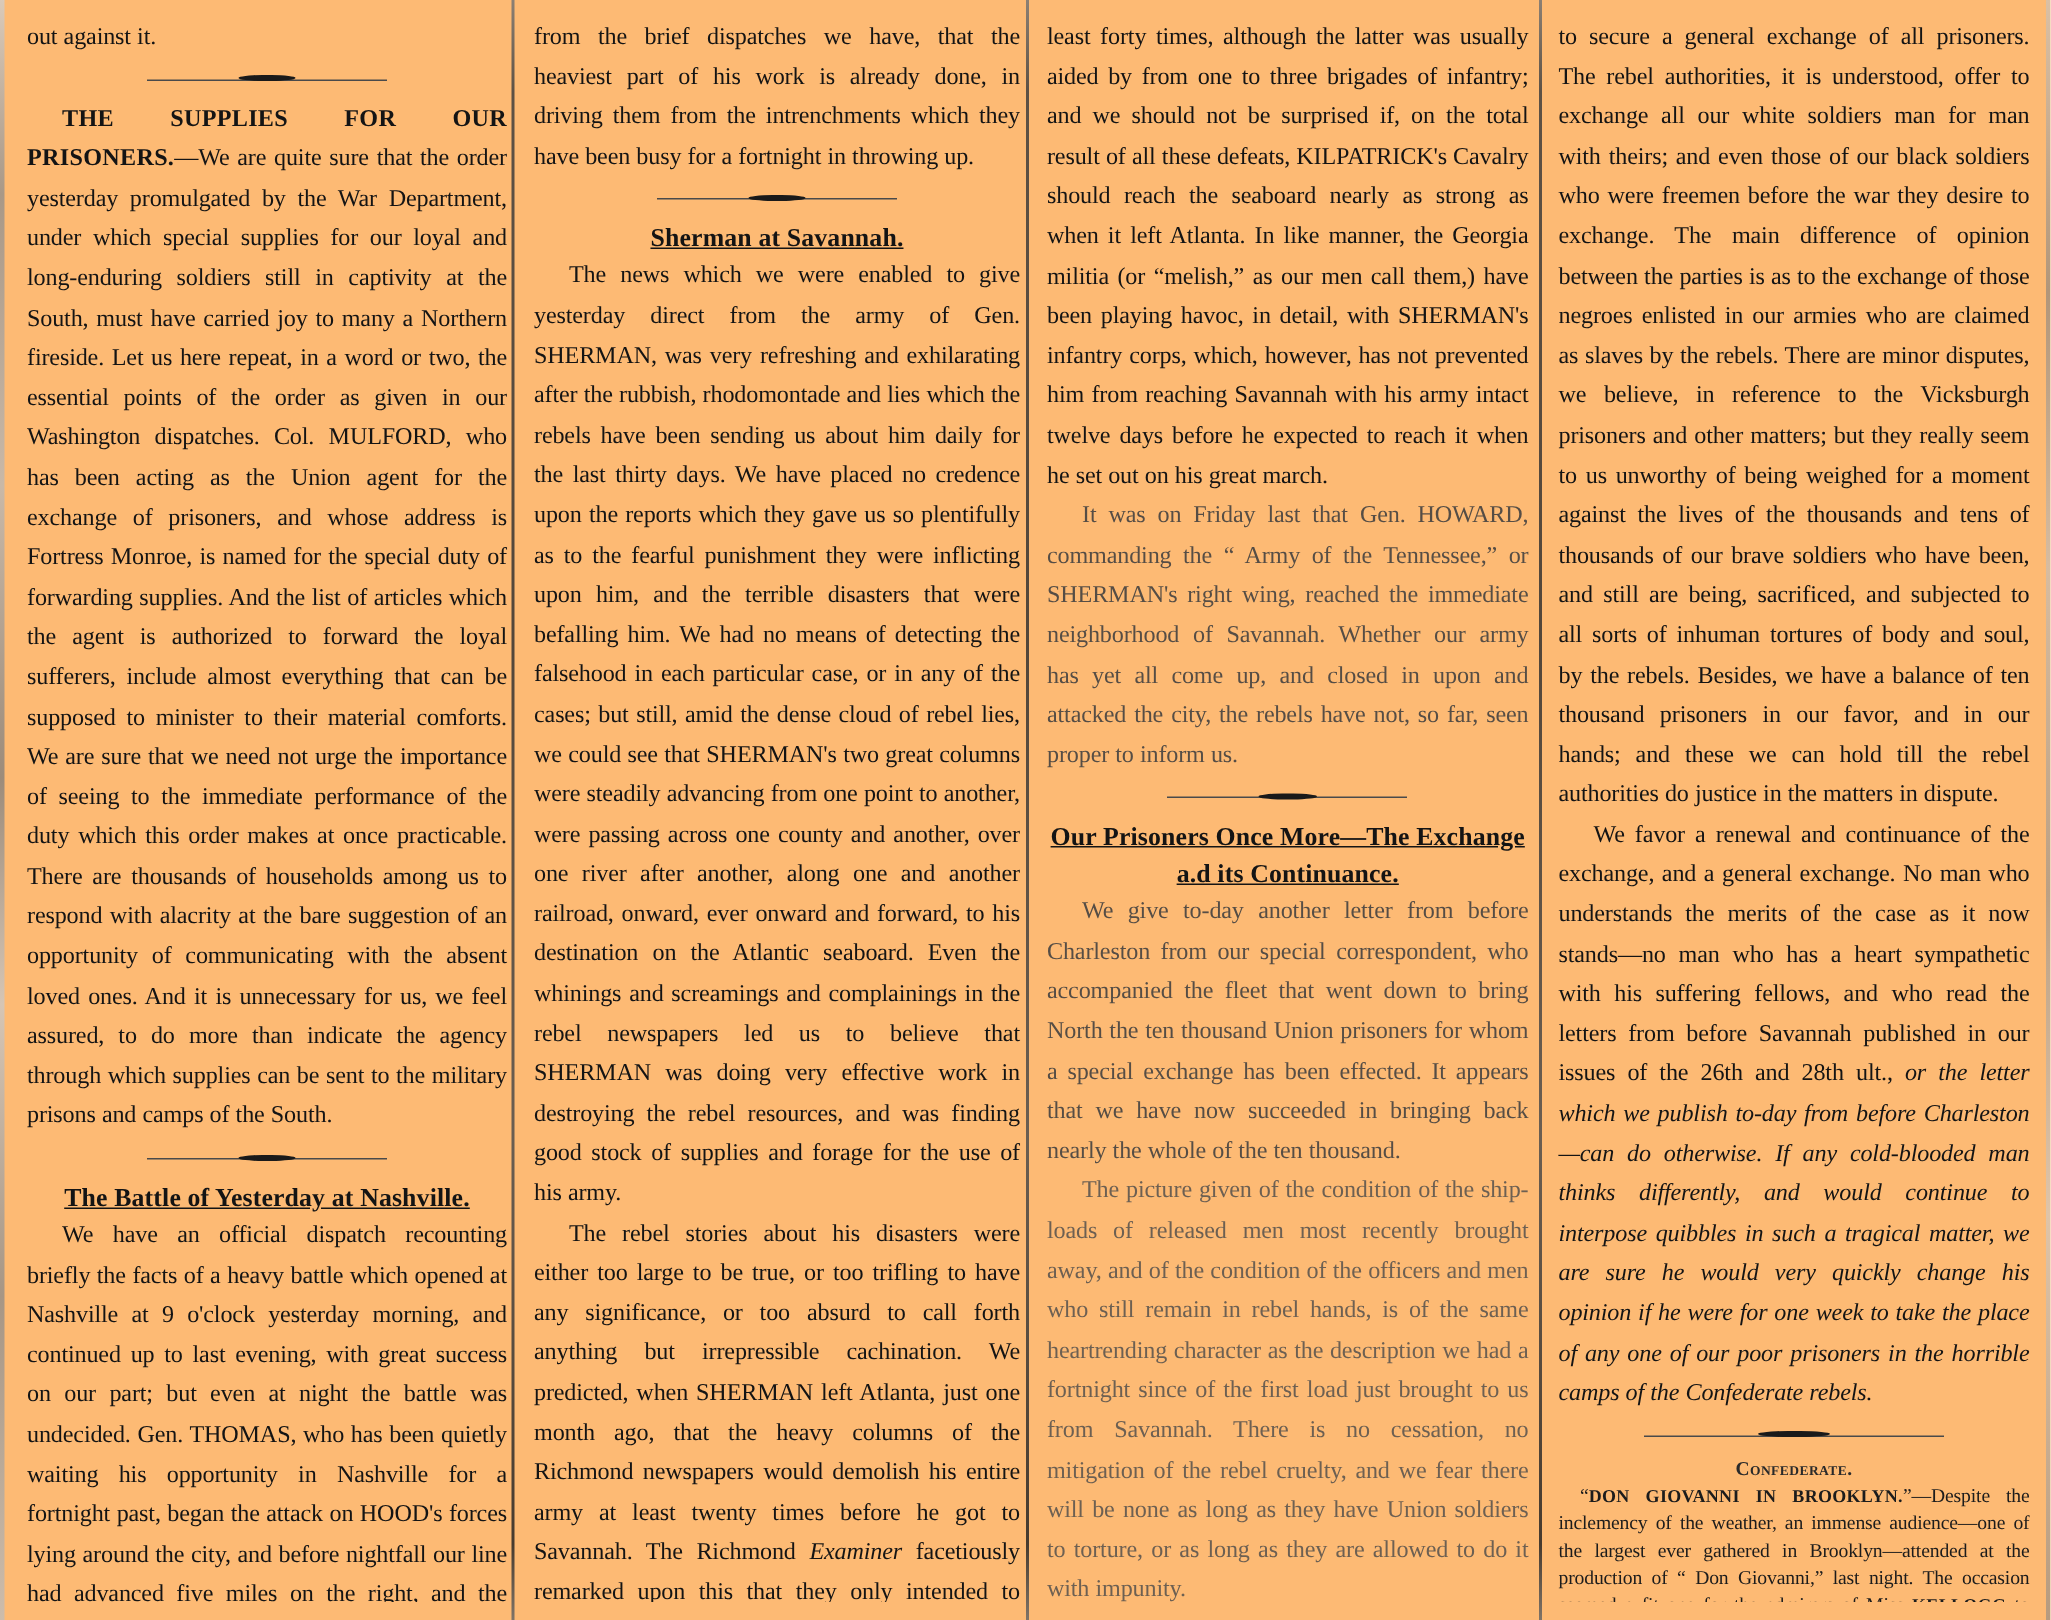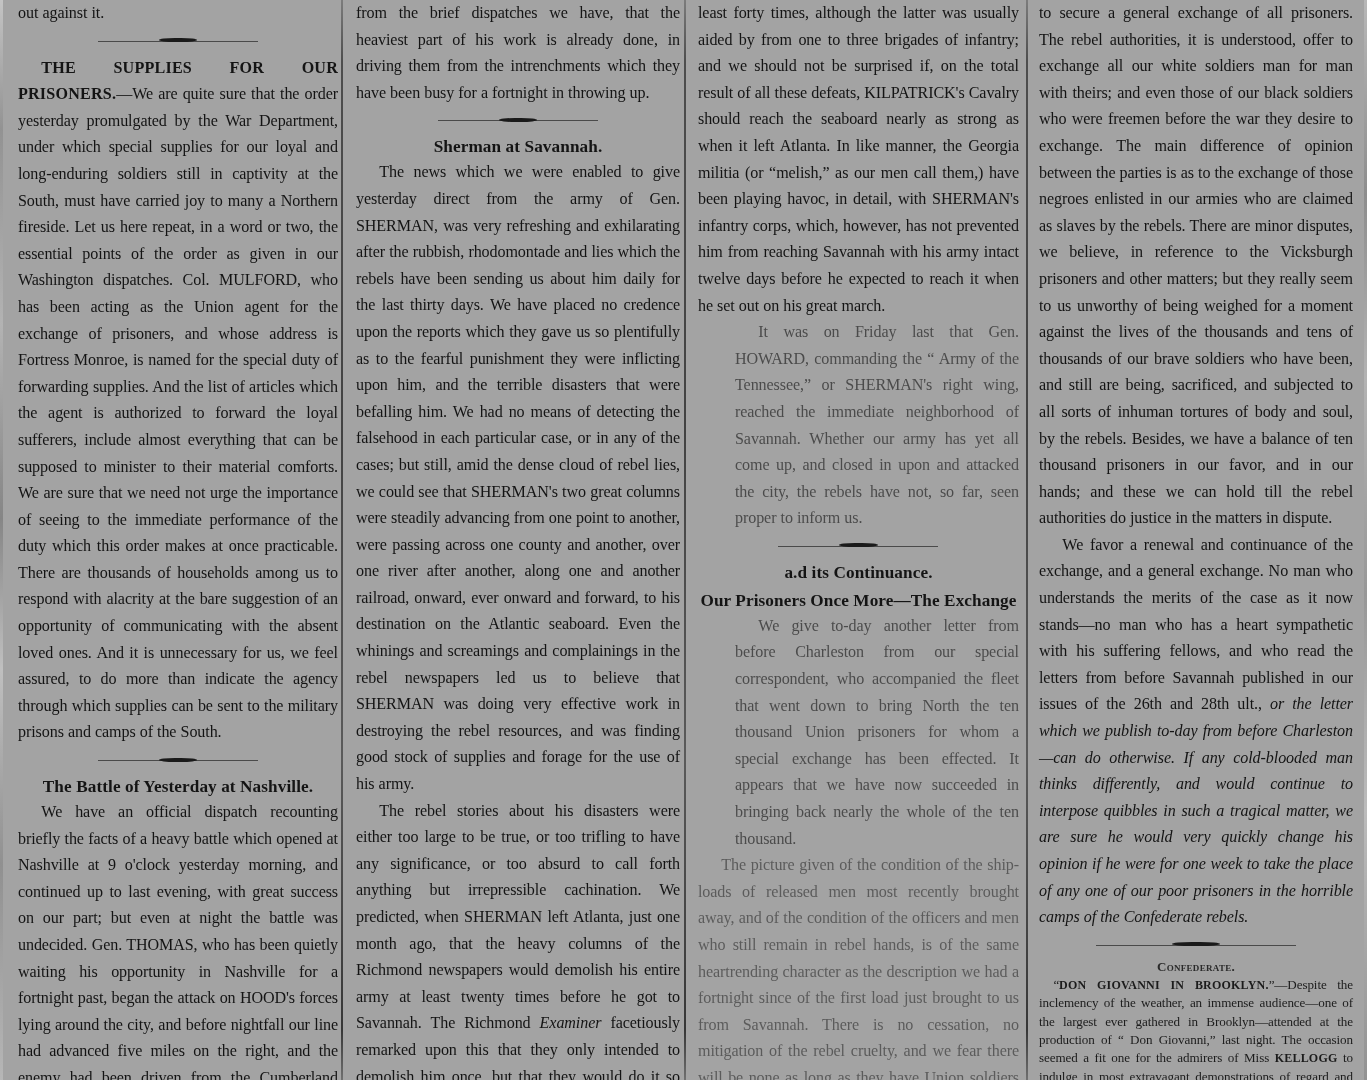--- a/index.html
+++ b/index.html
@@ -12,24 +12,24 @@
     height: 1080px;
     overflow: hidden;
     font-family: "Liberation Serif", "DejaVu Serif", serif;
     color: #141414;
   }
 
   .page {
     position: relative;
     width: 1367px;
     height: 1080px;
-    background: #a3a3a3;
+    background: #fdba74;
     display: flex;
     box-sizing: border-box;
-    padding: 0 4px;
+    padding: 12px 4px;
   }
 
   .column {
     position: relative;
     box-sizing: border-box;
     overflow: hidden;
     padding: 0 8px;
   }
   .col-1 { width: 341px; padding-left: 14px; padding-right: 6px; }
   .col-2 { width: 343px; padding-left: 12px; padding-right: 6px; }
@@ -86,20 +86,21 @@
   }
   .italic { font-style: italic; }
 
   h2.headline {
     margin: 3px 0 0 0;
     font-size: 17.2px;
     line-height: 25px;
     font-weight: bold;
     text-align: center;
     letter-spacing: 0.1px;
+    text-decoration: underline;
   }
   h2.headline.left {
     text-align: center;
   }
 
   
   .divider {
     position: relative;
     height: 20px;
     margin: 5px auto 3px auto;
@@ -120,21 +121,20 @@
     background: #1a1a1a;
     border-radius: 50% / 60%;
   }
   .divider.wide { width: 200px; }
 
   
   .faded {
     color: #3f3f3f;
     opacity: 0.88;
     filter: blur(0.26px);
-    margin-left: 37px;
   }
   .faded-strong {
     color: #4a4a4a;
     opacity: 0.8;
     filter: blur(0.4px);
     font-family: Liberation Serif, serif;
   }
 
   
   .amusements-head {
@@ -196,22 +196,22 @@
   </div>
 
   <div class="column col-3">
 
     <p class="noindent">least forty times, although the latter was usually aided by from one to three brigades of infantry; and we should not be surprised if, on the total result of all these defeats, KILPATRICK's Cavalry should reach the seaboard nearly as strong as when it left Atlanta. In like manner, the Georgia militia (or “melish,” as our men call them,) have been playing havoc, in detail, with SHERMAN's infantry corps, which, however, has not prevented him from reaching Savannah with his army intact twelve days before he expected to reach it when he set out on his great march.</p>
 
     <p class="faded">It was on Friday last that Gen. HOWARD, commanding the “ Army of the Tennessee,” or SHERMAN's right wing, reached the immediate neighborhood of Savannah. Whether our army has yet all come up, and closed in upon and attacked the city, the rebels have not, so far, seen proper to inform us.</p>
 
     <div class="divider"></div>
 
+    <h2 class="headline">Our Prisoners Once More—The Exchange</h2>
     <h2 class="headline" style="margin-top:0;">a.d its Continuance.</h2>
-    <h2 class="headline">Our Prisoners Once More—The Exchange</h2>
 
     <p class="faded">We give to-day another letter from before Charleston from our special correspondent, who accompanied the fleet that went down to bring North the ten thousand Union prisoners for whom a special exchange has been effected. It appears that we have now succeeded in bringing back nearly the whole of the ten thousand.</p>
 
     <p class="faded-strong">The picture given of the condition of the ship-loads of released men most recently brought away, and of the condition of the officers and men who still remain in rebel hands, is of the same heartrending character as the description we had a fortnight since of the first load just brought to us from Savannah. There is no cessation, no mitigation of the rebel cruelty, and we fear there will be none as long as they have Union soldiers to torture, or as long as they are allowed to do it with impunity.</p>
 
     <p>The rebels still hold about forty-five thousand of our men as prisoners, and there are about fifty-five thousand rebel soldiers now prisoners in our hands. The bulk of these captive Union officers and soldiers are at present confined at Florence and Columbia, in South Carolina; at Salisbury, in North Carolina, with small bodies at other points in these and other States.</p>
 
   </div>
 
   <div class="column col-4">

